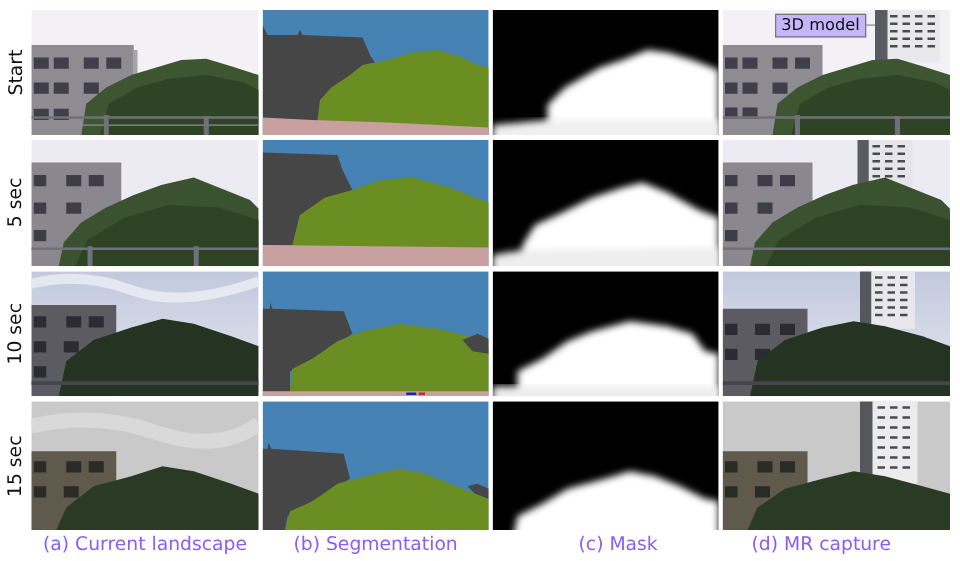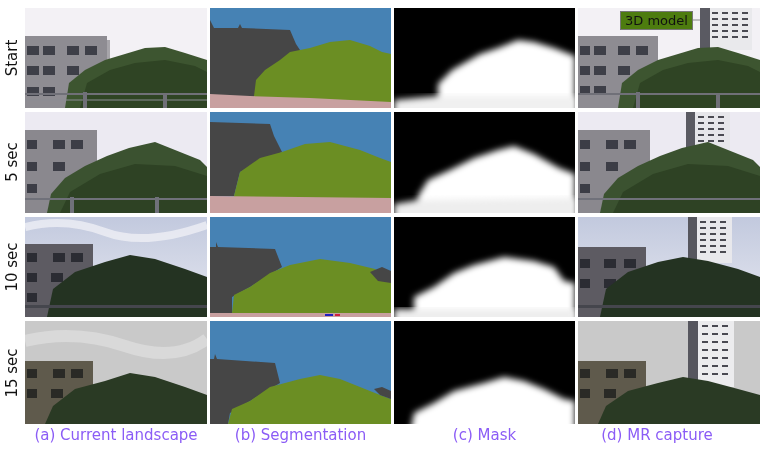--- a/index.html
+++ b/index.html
@@ -2,21 +2,21 @@
 <html><head>
 <meta charset="utf-8">
 <style>
   html,body{margin:0;padding:0;background:#fff;}
   body{width:768px;height:449px;position:relative;overflow:hidden;font-family:"DejaVu Sans",sans-serif;}
   .panel{position:absolute;overflow:hidden;}
   .rowlabel{position:absolute;left:2px;width:20px;display:flex;align-items:center;justify-content:center;}
   .rowlabel span{display:block;transform:rotate(-90deg);white-space:nowrap;font-size:15px;color:#111;}
   .caption{position:absolute;top:426px;font-size:15px;color:#8b5cf6;text-align:center;white-space:nowrap;}
   svg{display:block;}
-  .annot{position:absolute;border:1px solid #777;background:#4d7c0f;font-size:13px;padding:0 4px;color:#111;line-height:17px;}
+  .annot{position:absolute;border:1px solid #777;background:#c4b5fd;font-size:13px;padding:0 4px;color:#111;line-height:17px;}
 </style>
 </head>
 <body>
 
 <div class="rowlabel" style="top:8px;height:100px;">
     <span>Start</span>
   </div>
 <div class="rowlabel" style="top:112px;height:100px;">
     <span>5 sec</span>
   </div>
@@ -340,14 +340,14 @@
         <rect x="46" y="48" width="12" height="9"></rect>
   <rect x="2" y="68" width="10" height="9"></rect>
         <rect x="26" y="68" width="12" height="9"></rect>
       </g>
   <path d="M20,103 L28,85 L50,70 L80,62 L105,56 L130,60 L160,68 L182,74 L182,103 Z" fill="#2a3a24"></path>
 </svg>
 </div>
 
 <div class="caption" style="left:25px;width:182px;">(a) Current landscape</div>
 <div class="caption" style="left:210px;width:181px;">(b) Segmentation</div>
-<div class="caption" style="left:394px;width:181px;">(c) Mask</div>
+<div class="caption" style="left:404px;width:181px;">(c) Mask</div>
 <div class="caption" style="left:566px;width:182px;">(d) MR capture</div>
 
 </body></html>

